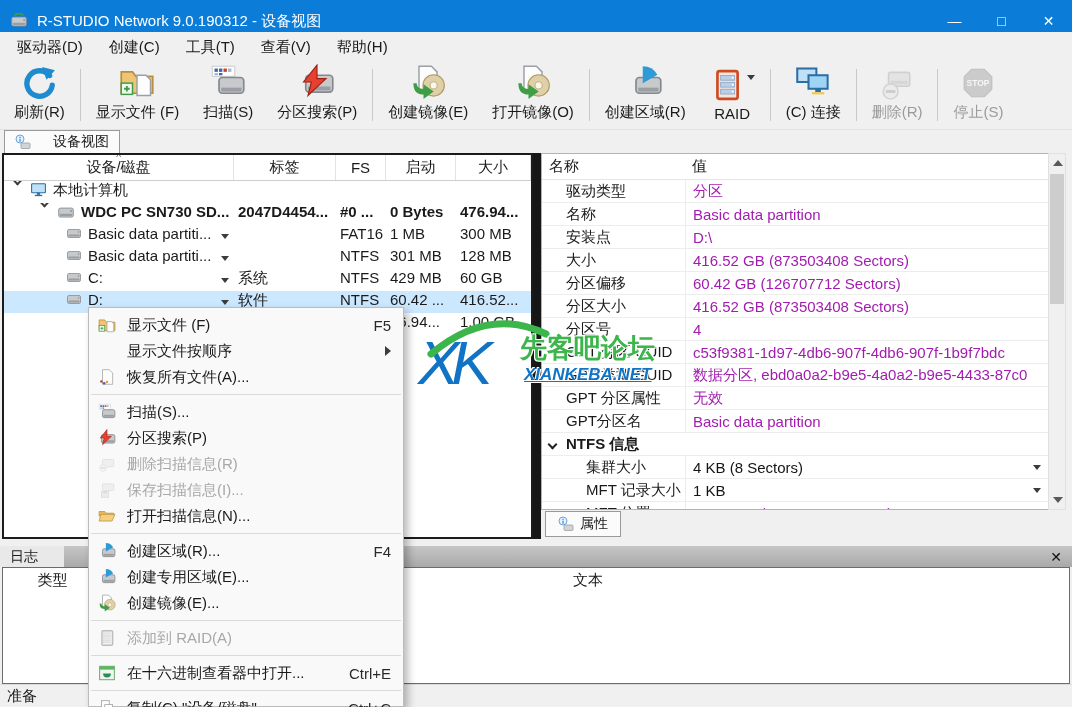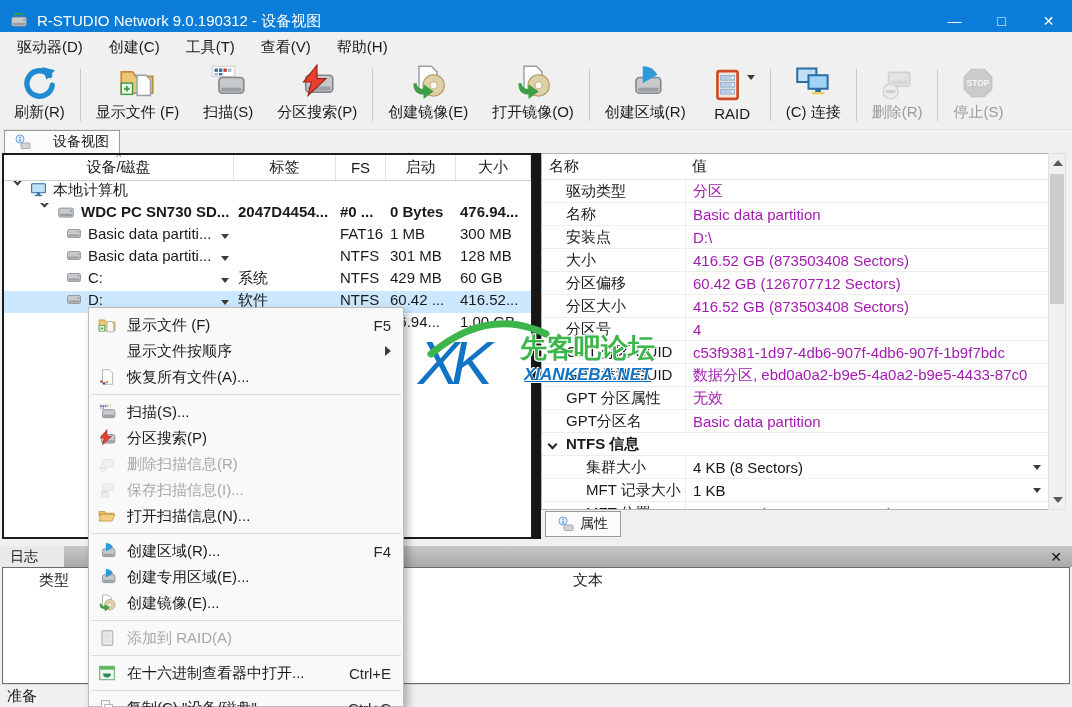--- a/index.html
+++ b/index.html
@@ -64,21 +64,21 @@
 .sa-up{top:6px;border-bottom:6px solid #5a5a5a}
 .sa-down{bottom:6px;border-top:6px solid #5a5a5a}
 .scroll-thumb{position:absolute;left:1px;right:1px;top:20px;height:130px;background:#cdcdcd}
 .props-tab{position:absolute;left:545px;top:511px;height:26px;background:#fbfbfb;border:1px solid #9a9a9a;display:flex;align-items:center;gap:6px;padding:0 12px;font-size:14px}
 
 .log-caption{position:absolute;left:0;top:546px;right:0;height:21px;background:linear-gradient(#c6c6c6,#a9a9a9);}
 .log-title-area{position:absolute;left:0;top:0;width:64px;height:21px;background:#e9e9e9;display:flex;align-items:center;padding-left:10px;font-size:14px}
 .log-close{position:absolute;right:6px;top:0;height:21px;width:20px;display:flex;align-items:center;justify-content:center;color:#111;font-size:14px}
 .log-panel{position:absolute;left:2px;top:567px;width:1068px;height:117px;background:#fff;border:1px solid #6b6b6b}
 .log-header{display:flex;height:24px;align-items:center}
-.lh-type{width:104px;text-align:right;border-right:2px solid #f9a8d4;height:100%;display:flex;align-items:center;justify-content:center}
+.lh-type{width:104px;text-align:right;border-right:5px solid #f9a8d4;height:100%;display:flex;align-items:center;justify-content:center}
 .lh-text{flex:1;text-align:center}
 
 .statusbar{position:absolute;left:0;bottom:0;right:0;height:23px;background:#f0f0f0;display:flex;align-items:center;padding-left:7px;border-top:1px solid #dcdcdc;font-size:15px}
 
 .watermark{position:absolute;left:418px;top:318px;width:270px;height:90px;z-index:40;pointer-events:none}
 .wm-xk{position:absolute;left:0;top:14px;font-size:62px;font-weight:normal;font-style:italic;color:#1173c4;letter-spacing:-8px;line-height:1;text-shadow:1px 1px 0 rgba(255,255,255,.6)}
 .wm-swoosh{position:absolute;left:8px;top:-4px}
 .wm-cn{position:absolute;left:102px;top:12px;font-size:27px;font-weight:bold;color:#3cb54a;white-space:nowrap;
   text-shadow:-1px -1px 0 #fff,1px -1px 0 #fff,-1px 1px 0 #fff,1px 1px 0 #fff}
 .wm-net{position:absolute;left:106px;top:47px;font-size:17px;font-weight:bold;font-style:italic;color:#1173c4;text-decoration:underline;white-space:nowrap;

